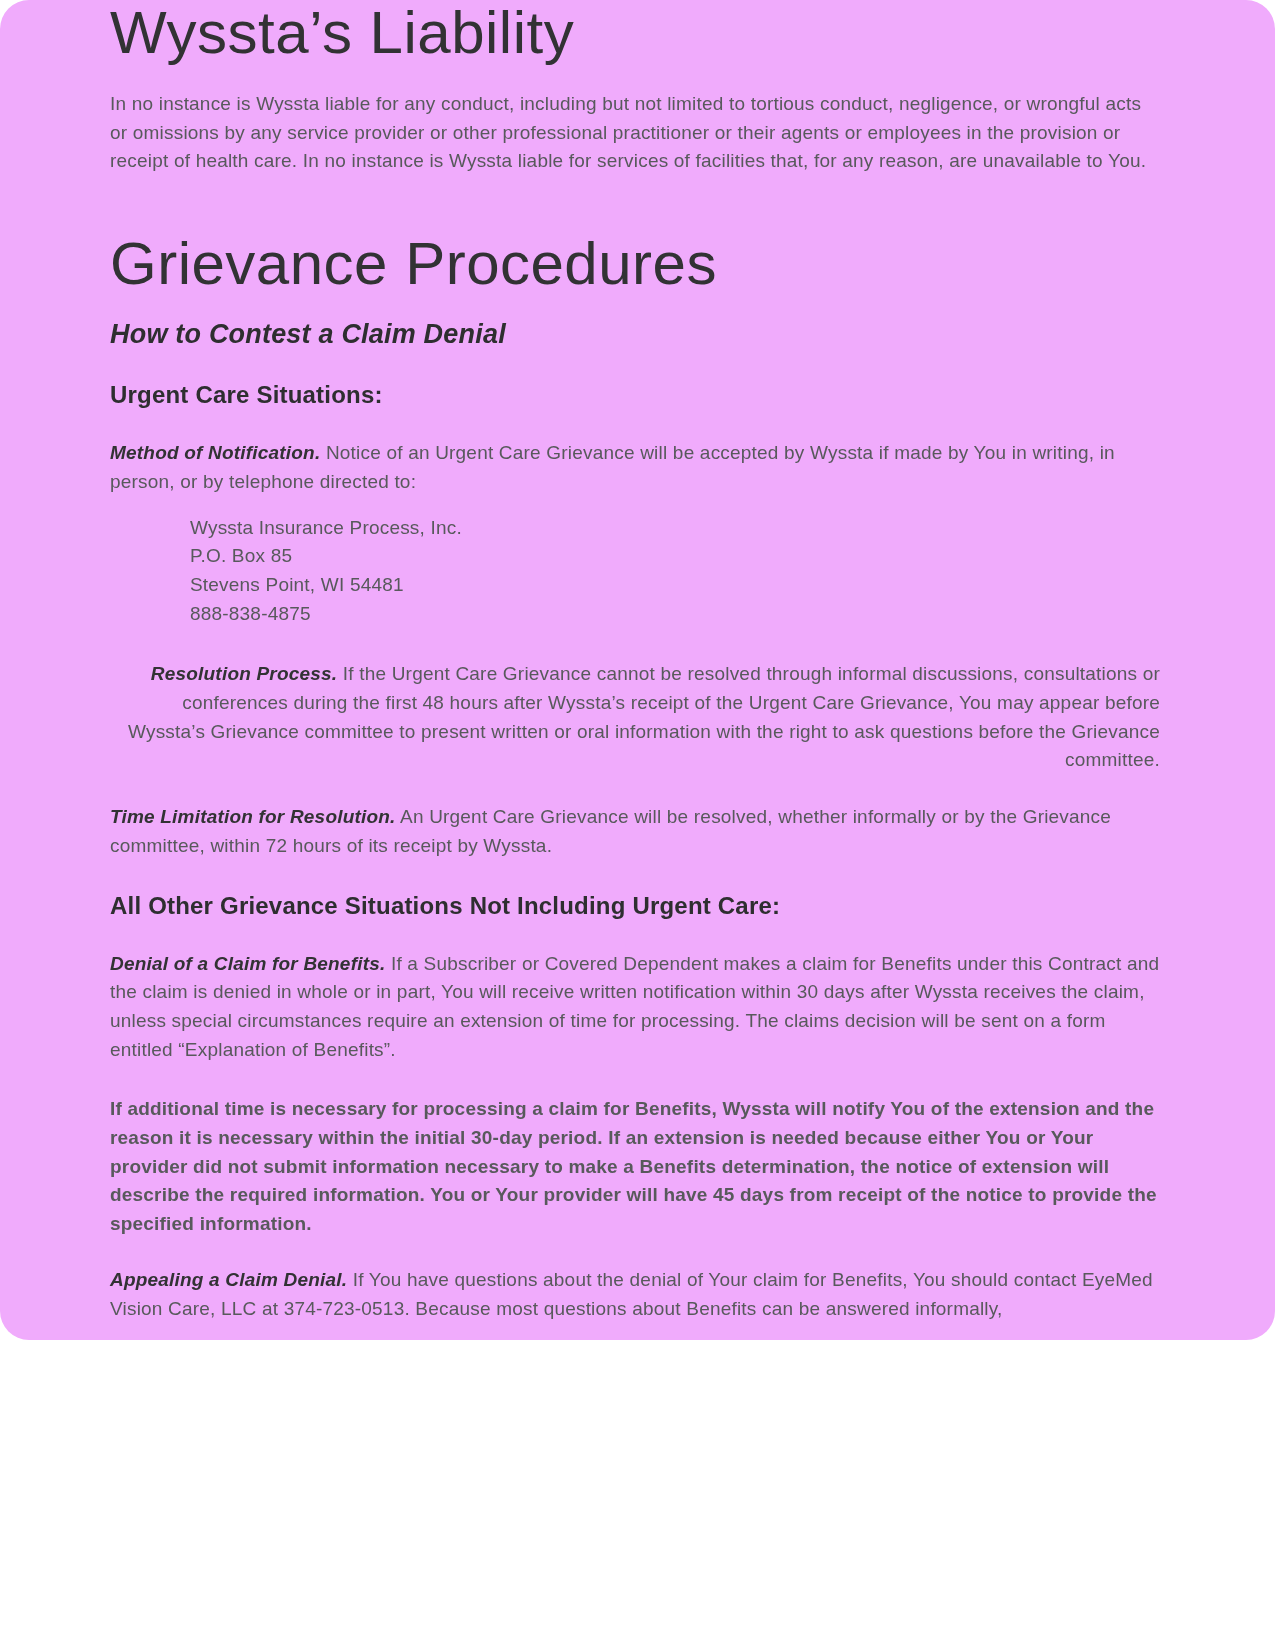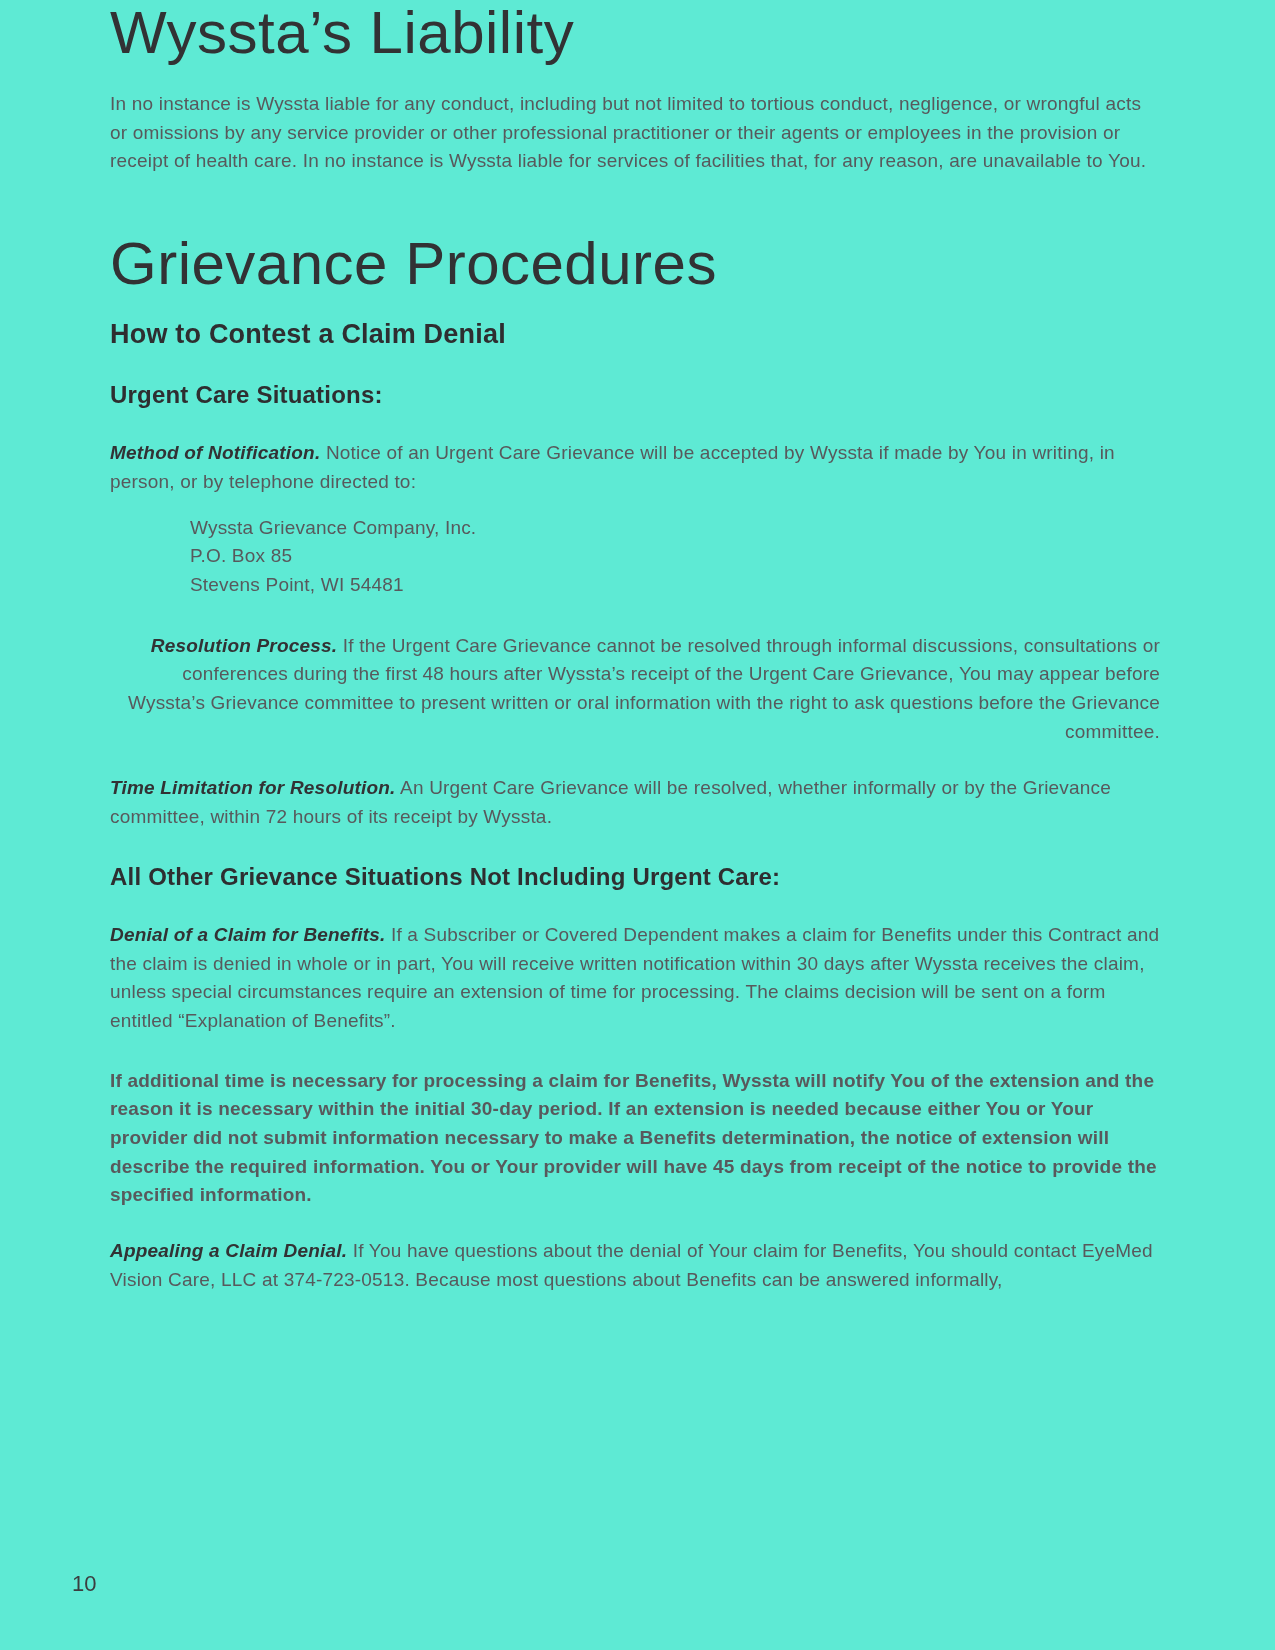--- a/index.html
+++ b/index.html
@@ -3,24 +3,25 @@
 <meta charset="utf-8">
 <style>
   html, body {
     margin: 0;
     padding: 0;
     background: #ffffff;
   }
   .page {
     position: relative;
     width: 1275px;
-    height: 1650px;
-    background: #5eead4;
+    height: 1340px;
+    background: #f0abfc;
     font-family: "Liberation Sans", sans-serif;
     overflow: hidden;
+    border-radius: 29px;
   }
   .content {
     position: absolute;
     top: 0;
     left: 110px;
     width: 1050px;
   }
   .h1 {
     margin: 0;
     font-size: 60px;
@@ -30,20 +31,21 @@
     color: #323234;
   }
   .h1.second { margin-top: 55px; }
   .h2 {
     margin: 20px 0 0 0;
     font-size: 27px;
     font-weight: 700;
     line-height: 34px;
     letter-spacing: 0.2px;
     color: #2e2e30;
+    font-style: italic;
   }
   .h3 {
     margin: 29px 0 0 0;
     font-size: 24px;
     font-weight: 700;
     line-height: 30px;
     letter-spacing: 0.2px;
     color: #2e2e30;
   }
   .h3.mt30 { margin-top: 30px; }
@@ -93,23 +95,24 @@
 
     <h1 class="h1 second">Grievance Procedures</h1>
 
     <h2 class="h2">How to Contest a Claim Denial</h2>
 
     <h3 class="h3">Urgent Care Situations:</h3>
 
     <p class="body"><span class="lead">Method of Notification.</span><span> Notice of an Urgent Care Grievance will be accepted by Wyssta if made by You in writing, in person, or by telephone directed to:</span></p>
 
     <div class="address">
-      <div>Wyssta Grievance Company, Inc.</div>
+      <div>Wyssta Insurance Process, Inc.</div>
       <div>P.O. Box 85</div>
       <div>Stevens Point, WI 54481</div>
+      <div>888-838-4875</div>
     </div>
 
     <p class="body mt32"><span class="lead">Resolution Process.</span><span> If the Urgent Care Grievance cannot be resolved through informal discussions, consultations or conferences during the first 48 hours after Wyssta’s receipt of the Urgent Care Grievance, You may appear before Wyssta’s Grievance committee to present written or oral information with the right to ask questions before the Grievance committee.</span></p>
 
     <p class="body mt28"><span class="lead">Time Limitation for Resolution.</span><span> An Urgent Care Grievance will be resolved, whether informally or by the Grievance committee, within 72 hours of its receipt by Wyssta.</span></p>
 
     <h3 class="h3 mt30">All Other Grievance Situations Not Including Urgent Care:</h3>
 
     <p class="body"><span class="lead">Denial of a Claim for Benefits.</span><span> If a Subscriber or Covered Dependent makes a claim for Benefits under this Contract and the claim is denied in whole or in part, You will receive written notification within 30 days after Wyssta receives the claim, unless special circumstances require an extension of time for processing. The claims decision will be sent on a form entitled “Explanation of Benefits”.</span></p>
 

